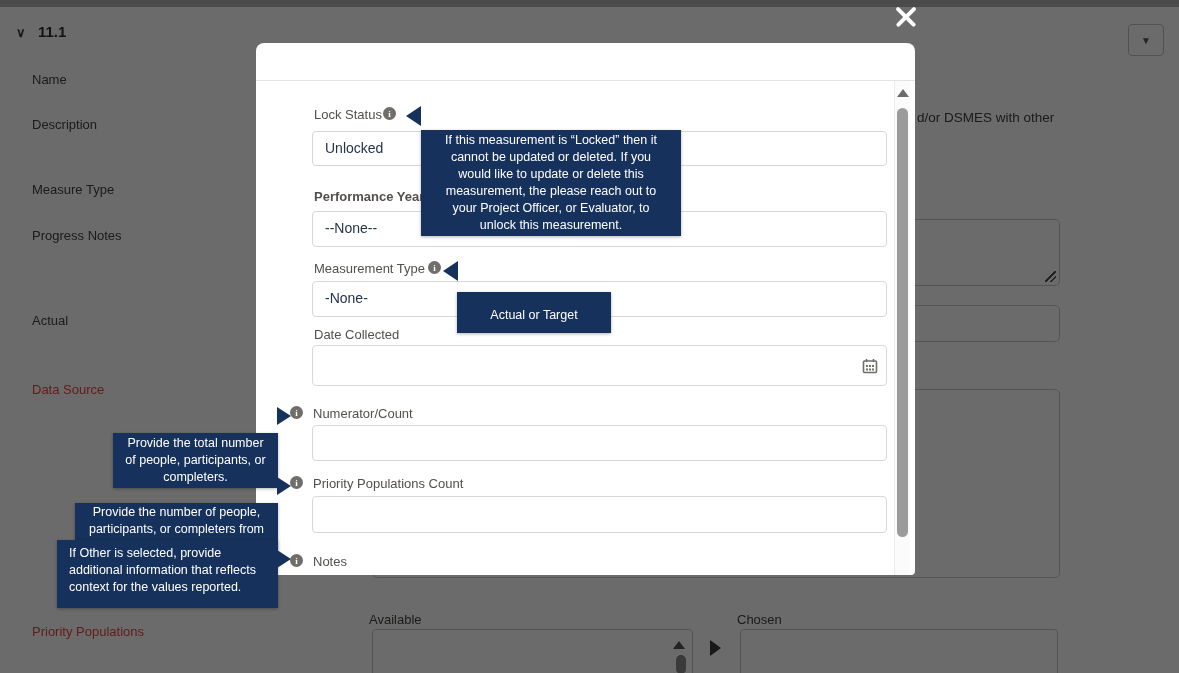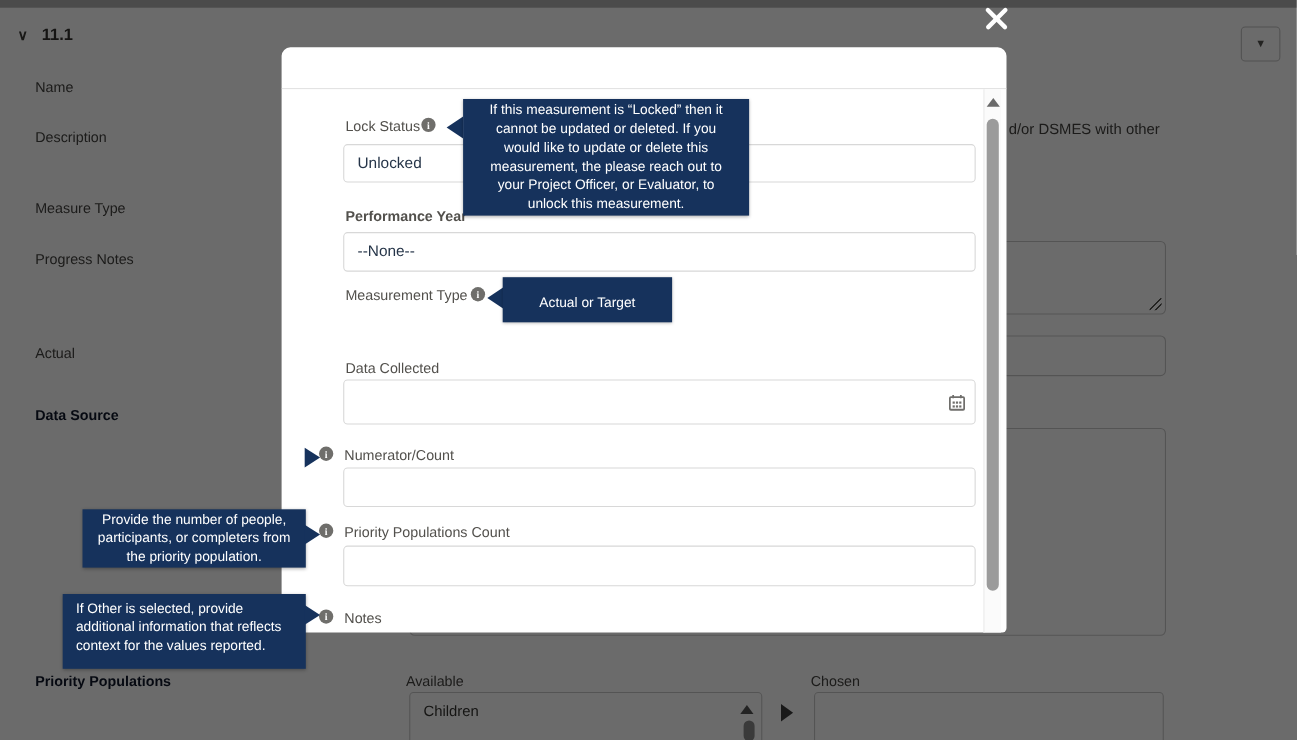--- a/index.html
+++ b/index.html
@@ -2,21 +2,21 @@
 <html><head>
 <meta charset="utf-8">
 <style>
   html,body{margin:0;padding:0;background:#e8e8e8;}
   *{box-sizing:border-box;font-family:"Liberation Sans",sans-serif;}
   .stage{position:relative;width:1179px;height:673px;background:#ffffff;overflow:hidden;margin:0 auto;}
   .abs{position:absolute;}
 
   
   .bg-label{font-size:13px;color:#444340;}
-  .bg-label.bold{font-weight:700;color:#0f172a;}
+  .bg-label.bold{font-weight:400;color:#ef4444;margin-top:12px;}
   .section-title{font-size:15px;font-weight:700;color:#32302e;}
   .glyph-chevron::before{content:"\2228";font-size:13px;color:#3a3935;font-weight:700;}
   .bg-box{border:1px solid #c9c9c9;border-radius:5px;background:#fff;}
   .bg-text{font-size:13.5px;color:#43423f;}
   .caret-btn{width:36px;height:32px;border:1px solid #c4c4c4;border-radius:4px;background:#fff;display:flex;align-items:center;justify-content:center;}
   .caret-btn::before{content:"\25BC";font-size:10px;color:#55534f;}
   .resize-grip{width:11px;height:11px;background:
     linear-gradient(135deg,transparent 45%,#55534f 45%,#55534f 55%,transparent 55%) ,
     linear-gradient(135deg,transparent 70%,#55534f 70%,#55534f 80%,transparent 80%);}
   .mini-scroll-up{width:0;height:0;border-left:6px solid transparent;border-right:6px solid transparent;border-bottom:8px solid #555;}
@@ -36,21 +36,21 @@
   .info-icon::before{content:"i";font-size:9px;font-weight:700;font-family:"Liberation Serif",serif;}
 
   
   .scroll-track{left:638px;top:38px;width:16px;height:530px;background:#fbfbfb;border-left:1px solid #ececec;}
   .tri-up{width:0;height:0;border-left:6px solid transparent;border-right:6px solid transparent;border-bottom:8px solid #6b6b6b;}
   .tri-down{width:0;height:0;border-left:6px solid transparent;border-right:6px solid transparent;border-top:8px solid #6b6b6b;}
   .scroll-thumb{left:2px;top:27px;width:11px;height:429px;border-radius:6px;background:#9b9b9b;}
 
   
   .tooltip{background:#16325c;color:#fff;font-size:12.5px;line-height:17px;z-index:30;white-space:pre-line;box-shadow:0 1px 3px rgba(0,0,0,0.3);}
-  .tt-center{text-align:center;}
+  .tt-center{text-align:center;margin-top:40px;}
   .tt-arrow-left{width:0;height:0;border-top:10px solid transparent;border-bottom:10px solid transparent;border-right:15px solid #16325c;z-index:30;}
   .tt-arrow-right{width:0;height:0;border-top:9px solid transparent;border-bottom:9px solid transparent;border-left:14px solid #16325c;z-index:30;}
 
   
   .close-x{left:891px;top:2px;width:30px;height:30px;z-index:30;cursor:pointer;}
   .close-x span{position:absolute;left:2px;top:13px;width:26px;height:3.5px;background:#fff;border-radius:2px;}
   .close-x span:nth-child(1){transform:rotate(45deg);}
   .close-x span:nth-child(2){transform:rotate(-45deg);}
 
   .cal-icon{color:#6f6e6b;}
@@ -79,21 +79,20 @@
     <div class="abs bg-box" style="left:372px;top:219px;width:688px;height:67px;">
       <div class="abs resize-grip" style="right:3px;bottom:3px;"></div>
     </div>
 
     <div class="abs bg-box" style="left:372px;top:305px;width:688px;height:37px;"></div>
 
     <div class="abs bg-box" style="left:372px;top:389px;width:688px;height:189px;"></div>
 
     <div class="abs bg-label" style="left:369px;top:612px;">Available</div>
     <div class="abs bg-box" style="left:372px;top:629px;width:321px;height:60px;border-radius:4px;">
-      <div class="listbox-item">Children</div>
       <div class="abs mini-scroll-up" style="right:7px;top:11px;"></div>
       <div class="abs mini-thumb" style="right:6px;top:25px;"></div>
     </div>
     <div class="abs move-right" style="left:710px;top:640px;"></div>
     <div class="abs bg-label" style="left:737px;top:612px;">Chosen</div>
     <div class="abs bg-box" style="left:740px;top:629px;width:318px;height:60px;border-radius:4px;"></div>
 
     <div class="abs caret-btn" style="left:1128px;top:24px;"></div>
   </div>
 
@@ -104,22 +103,23 @@
 
     <div class="abs fld-label" style="left:58px;top:64px;">Lock Status</div>
     <div class="abs info-icon" style="left:127px;top:64px;"></div>
     <div class="abs fld-input" style="left:56px;top:88px;width:575px;height:35px;">Unlocked</div>
 
     <div class="abs fld-label" style="left:58px;top:146px;font-weight:bold;">Performance Year</div>
     <div class="abs fld-input" style="left:56px;top:168px;width:575px;height:36px;">--None--</div>
 
     <div class="abs fld-label" style="left:58px;top:218px;">Measurement Type</div>
     <div class="abs info-icon" style="left:172px;top:218px;"></div>
+    <div class="abs fld-input" style="left:56px;top:238px;width:575px;height:36px;">-None-</div>
 
-    <div class="abs fld-label" style="left:58px;top:284px;">Data Collected</div>
+    <div class="abs fld-label" style="left:58px;top:284px;">Date Collected</div>
     <div class="abs fld-input" style="left:56px;top:302px;width:575px;height:41px;"></div>
     <svg class="abs cal-icon" style="left:606px;top:315px;" width="16" height="16" viewBox="0 0 16 16">
       <rect x="1.5" y="3" width="13" height="11.5" rx="1" fill="none" stroke="#6f6e6b" stroke-width="1.6"></rect>
       <line x1="4.5" y1="1" x2="4.5" y2="4" stroke="#6f6e6b" stroke-width="1.6"></line>
       <line x1="11.5" y1="1" x2="11.5" y2="4" stroke="#6f6e6b" stroke-width="1.6"></line>
       <rect x="4" y="7" width="2" height="2" fill="#6f6e6b"></rect>
         <rect x="7" y="7" width="2" height="2" fill="#6f6e6b"></rect>
         <rect x="10" y="7" width="2" height="2" fill="#6f6e6b"></rect>
       <rect x="4" y="10.5" width="2" height="2" fill="#6f6e6b"></rect>
         <rect x="7" y="10.5" width="2" height="2" fill="#6f6e6b"></rect>
@@ -149,20 +149,23 @@
   <div class="abs tooltip tt-center" style="left:421px;top:90px;width:260px;padding:2px 8px;">If this measurement is “Locked” then it
 cannot be updated or deleted. If you
 would like to update or delete this
 measurement, the please reach out to
 your Project Officer, or Evaluator, to
 unlock this measurement.</div>
 
   <div class="abs tt-arrow-left" style="left:443px;top:261px;"></div>
   <div class="abs tooltip tt-center" style="left:457px;top:252px;width:154px;height:41px;line-height:47px;">Actual or Target</div>
 
+  <div class="abs tooltip tt-center" style="left:113px;top:393px;width:165px;padding:2px 6px;">Provide the total number
+of people, participants, or
+completers.</div>
   <div class="abs tt-arrow-right" style="left:277px;top:407px;"></div>
 
   <div class="abs tooltip tt-center" style="left:75px;top:463px;width:203px;padding:1px 4px;">Provide the number of people,
 participants, or completers from
 the priority population.</div>
   <div class="abs tt-arrow-right" style="left:277px;top:477px;"></div>
 
   <div class="abs tooltip" style="left:57px;top:540px;width:221px;padding:5px 8px 12px 12px;">If Other is selected, provide
 additional information that reflects
 context for the values reported.</div>

